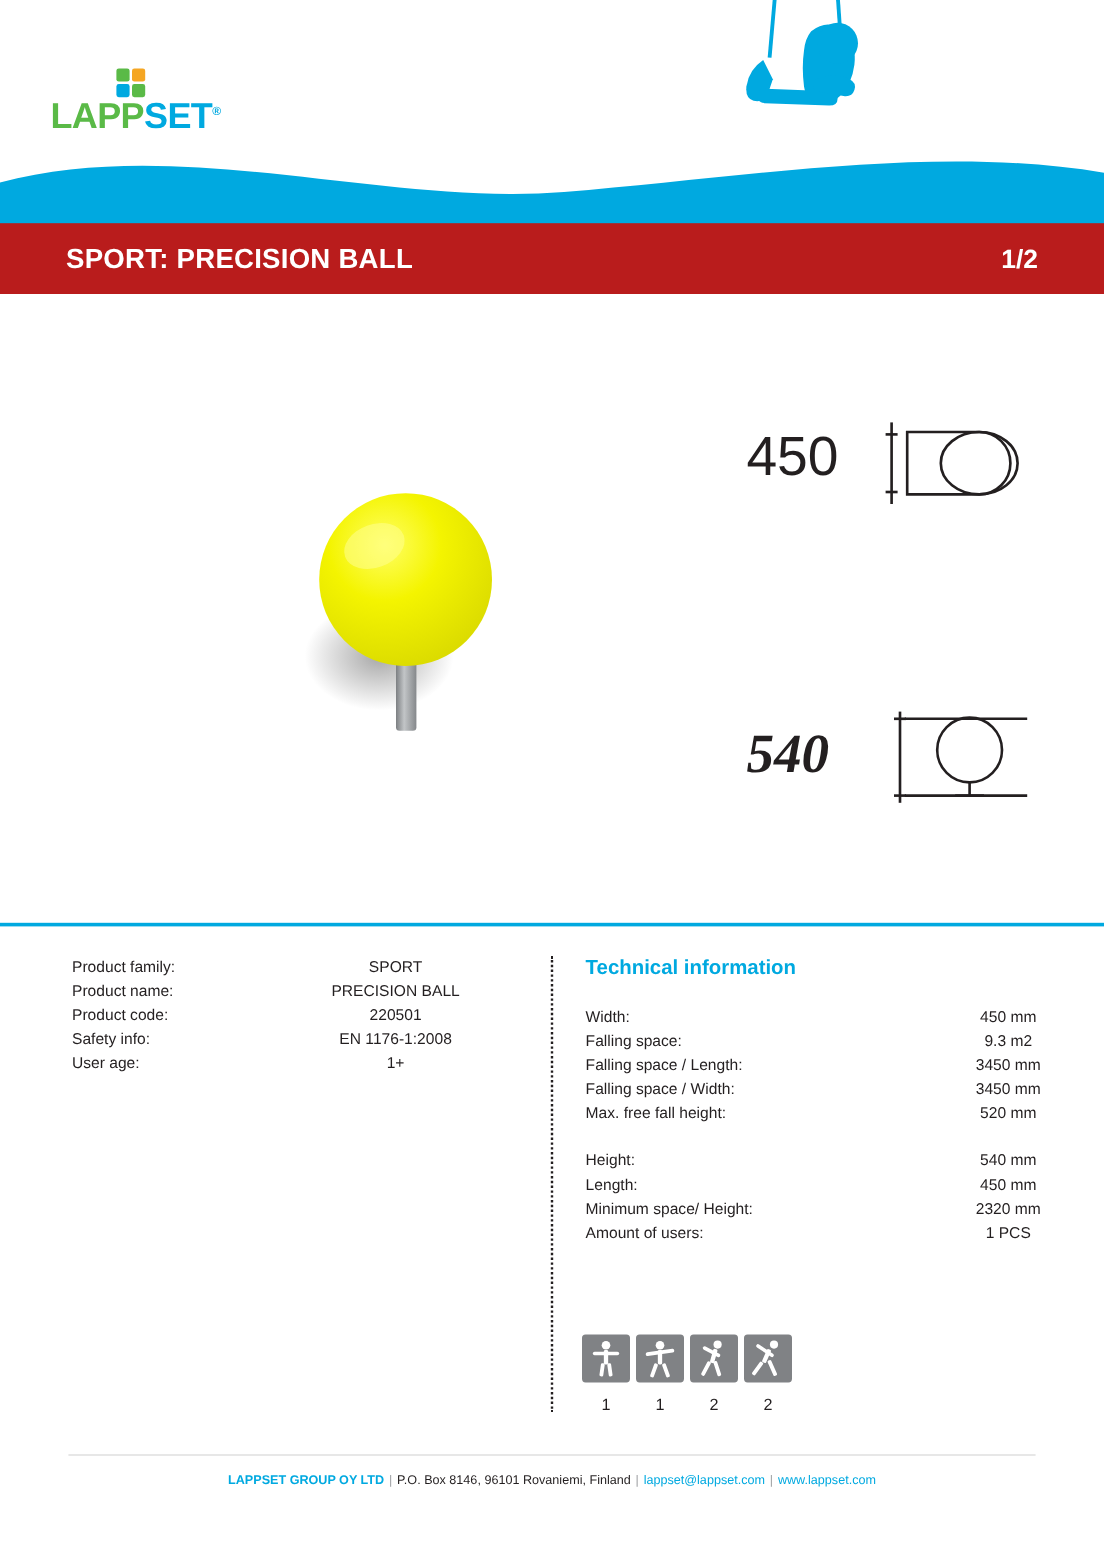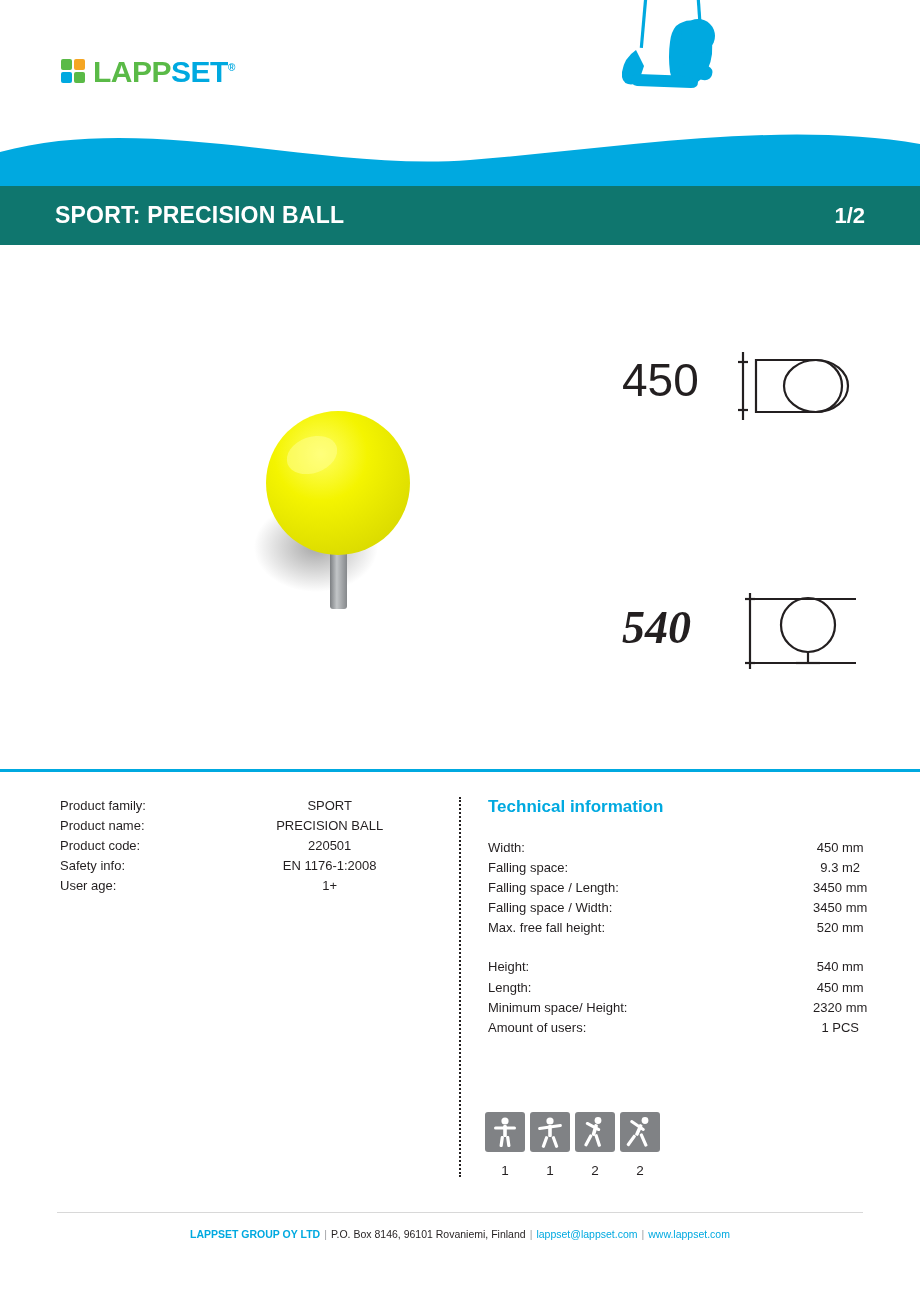--- a/index.html
+++ b/index.html
@@ -19,23 +19,24 @@
 
   
   .header {
     position: absolute;
     left: 0; top: 0;
     width: 920px;
     height: 245px;
   }
   .logo {
     position: absolute;
-    left: 61px; top: 57px;
+    left: 42px; top: 57px;
     display: flex;
     align-items: center;
+    flex-direction: column;
   }
   .logo-mark {
     width: 26px; height: 26px;
     position: relative;
     margin-right: 6px;
   }
   .logo-mark i {
     position: absolute;
     width: 11px; height: 11px;
     border-radius: 2px;
@@ -70,21 +71,21 @@
     left: 0; top: 130px;
     width: 920px;
     height: 115px;
   }
 
   .title-bar {
     position: absolute;
     left: 0; top: 186px;
     width: 920px;
     height: 59px;
-    background: #0f766e;
+    background: #b91c1c;
     display: flex;
     align-items: center;
     justify-content: space-between;
     padding: 0 55px 0 55px;
     text-align: center;
   }
   .title-bar .doc-title {
     color: #ffffff;
     font-size: 23px;
     font-weight: bold;

